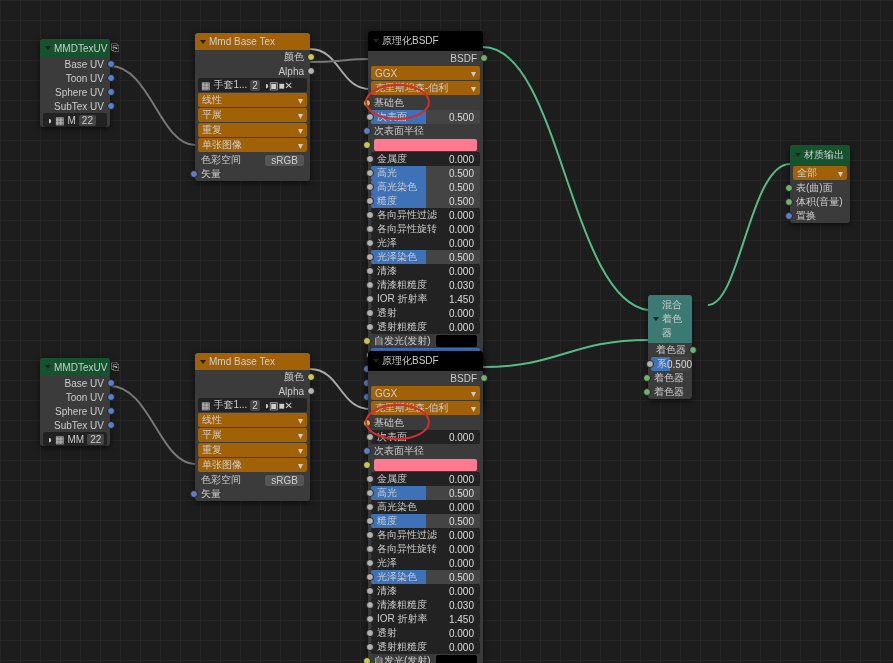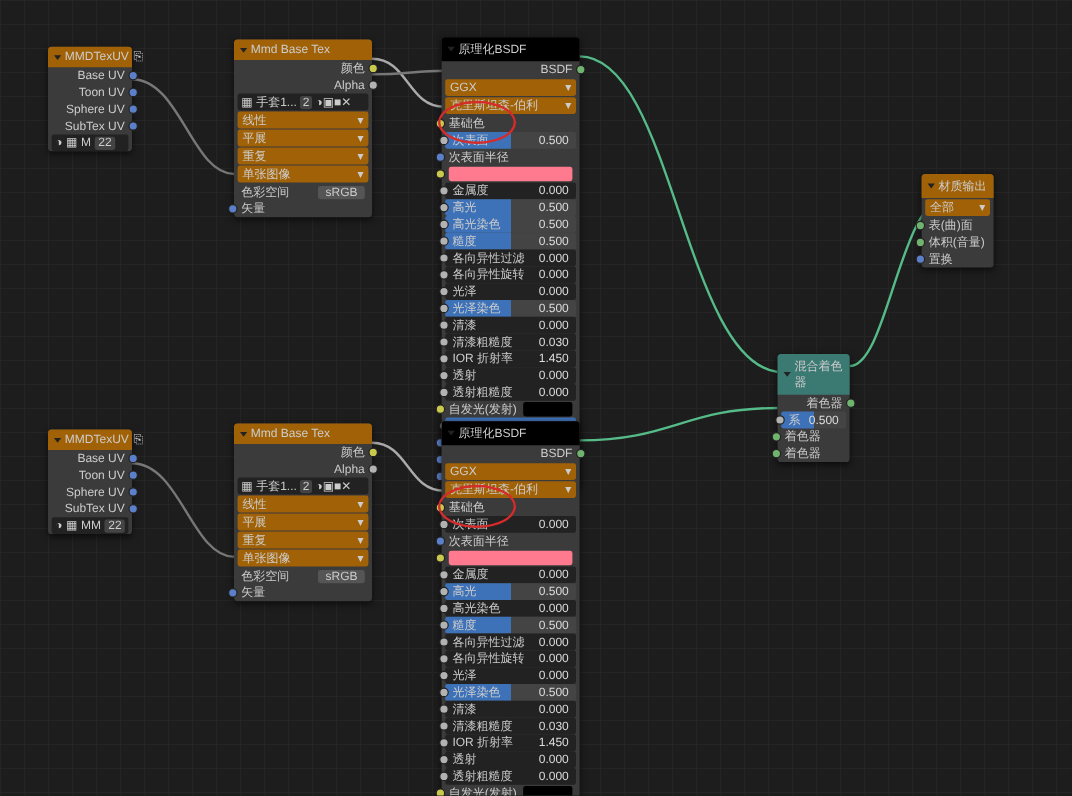--- a/index.html
+++ b/index.html
@@ -2,21 +2,21 @@
 <html><head>
 <meta charset="utf-8">
 <style>
 *{box-sizing:border-box;margin:0;padding:0;font-family:sans-serif;font-size:10px;color:#ccc;user-select:none}
 body{background:#1d1d1d;width:893px;height:663px;position:relative;overflow:hidden}
 .canvas{position:absolute;inset:0;background-image:linear-gradient(#252525 1px,transparent 1px),linear-gradient(90deg,#252525 1px,transparent 1px);background-size:20px 20px}
 svg.wires{position:absolute;inset:0;pointer-events:none}
 .node{position:absolute;background:#3b3b3b;border-radius:3px;box-shadow:0 2px 6px rgba(0,0,0,.6)}
 .node .head{padding:3px 6px;border-radius:3px 3px 0 0;display:flex;align-items:center;gap:4px}
 .node .head .tri{display:inline-block;width:0;height:0;border-left:4px solid #222;border-top:3px solid transparent;border-bottom:3px solid transparent;transform:rotate(90deg)}
-.head-red{background:#a16207;color:#eee}
+.head-red{background:#14532d;color:#eee}
 .head-orange{background:#a16207;color:#eee}
 .head-green{background:#000000;color:#eee}
 .head-teal{background:#3b7973;color:#eee}
 .body{padding:0}
 .row{display:flex;align-items:center;justify-content:space-between;padding:2px 6px;height:14px;position:relative;font-size:9px}
 .row.out{justify-content:flex-end}
 .row.sel{background:#a16207;border-radius:2px;margin:1px 3px;padding:1px 4px;height:14px}
 .row.dark{background:#222;margin:0 3px;border-radius:2px;height:14px}
 .row.slider{background:#3e5878;margin:0 3px;border-radius:2px;height:14px;color:#dde}
 .row.slider.half{background:linear-gradient(to right,#3e72b8 50%,#444 50%)}
@@ -244,21 +244,21 @@
         <span class="sock l s-blue"></span>
         <span>清漆法线</span>
       </div>
     <div class="row">
         <span class="sock l s-blue"></span>
         <span>切向</span>
       </div>
   </div>
 </div>
 
-<div class="node" style="left:648px;top:295px;width:60px">
+<div class="node" style="left:648px;top:295px;width:44px">
   <div class="head head-teal">
       <span class="tri"></span>
       <span>混合着色器</span>
     </div>
   <div class="body">
     <div class="row out">
         <span class="sock r s-green"></span>
         <span>着色器</span>
       </div>
     <div class="row slider half">
@@ -270,21 +270,21 @@
         <span class="sock l s-green"></span>
         <span>着色器</span>
       </div>
     <div class="row">
         <span class="sock l s-green"></span>
         <span>着色器</span>
       </div>
   </div>
 </div>
 
-<div class="node" style="left:768px;top:145px;width:60px">
+<div class="node" style="left:790px;top:145px;width:60px">
   <div class="head head-red">
       <span class="tri"></span>
       <span>材质输出</span>
     </div>
   <div class="body">
     <div class="row sel">
         <span>全部</span>
         <span>▾</span>
       </div>
     <div class="row">

